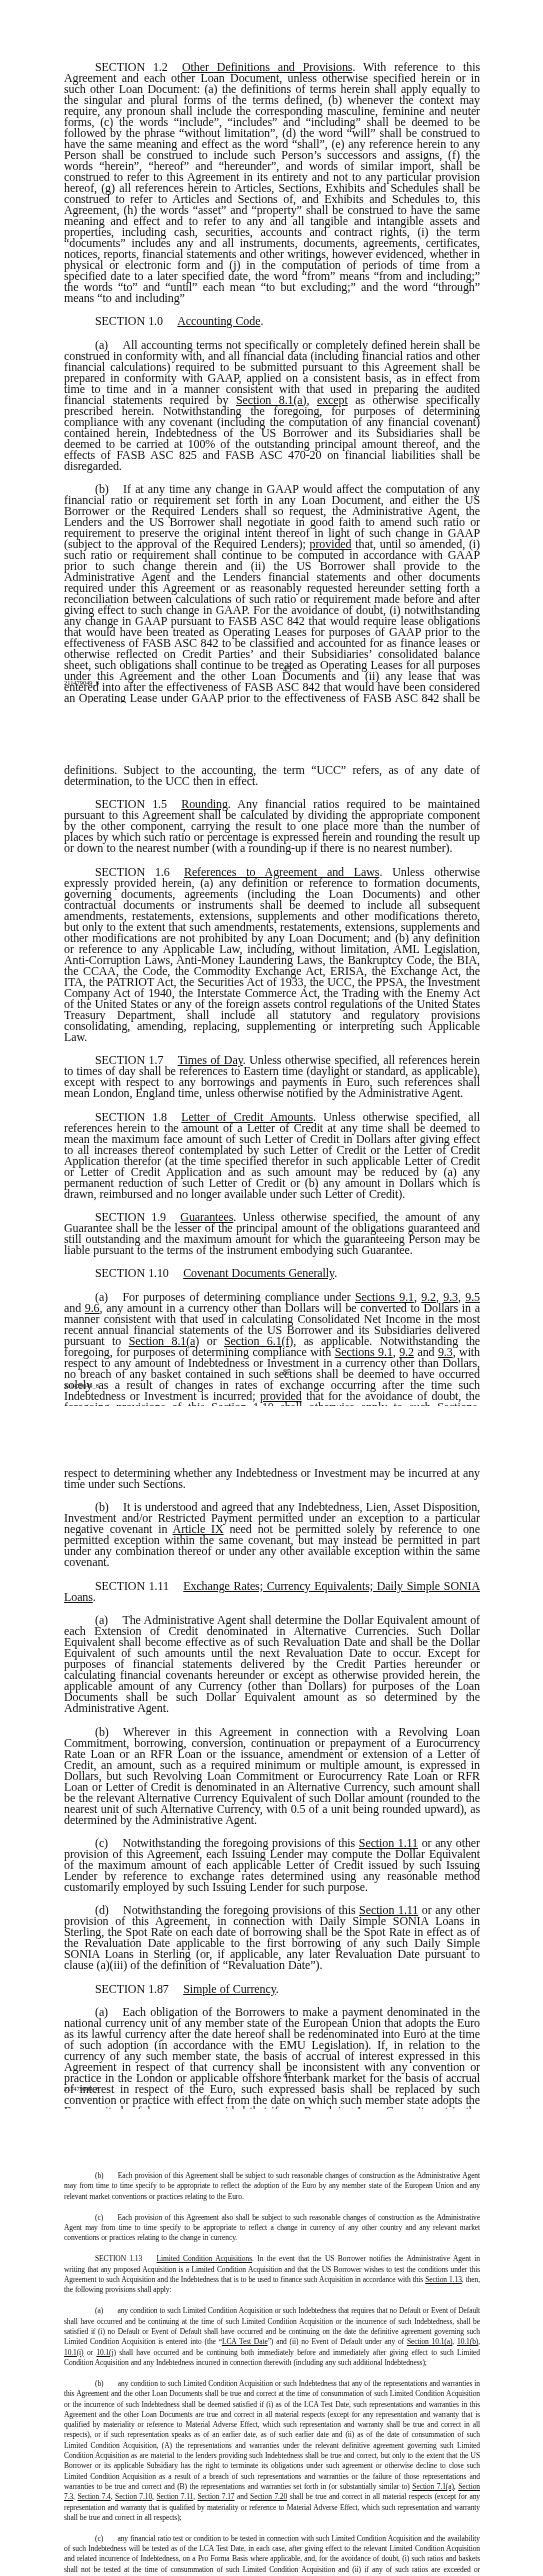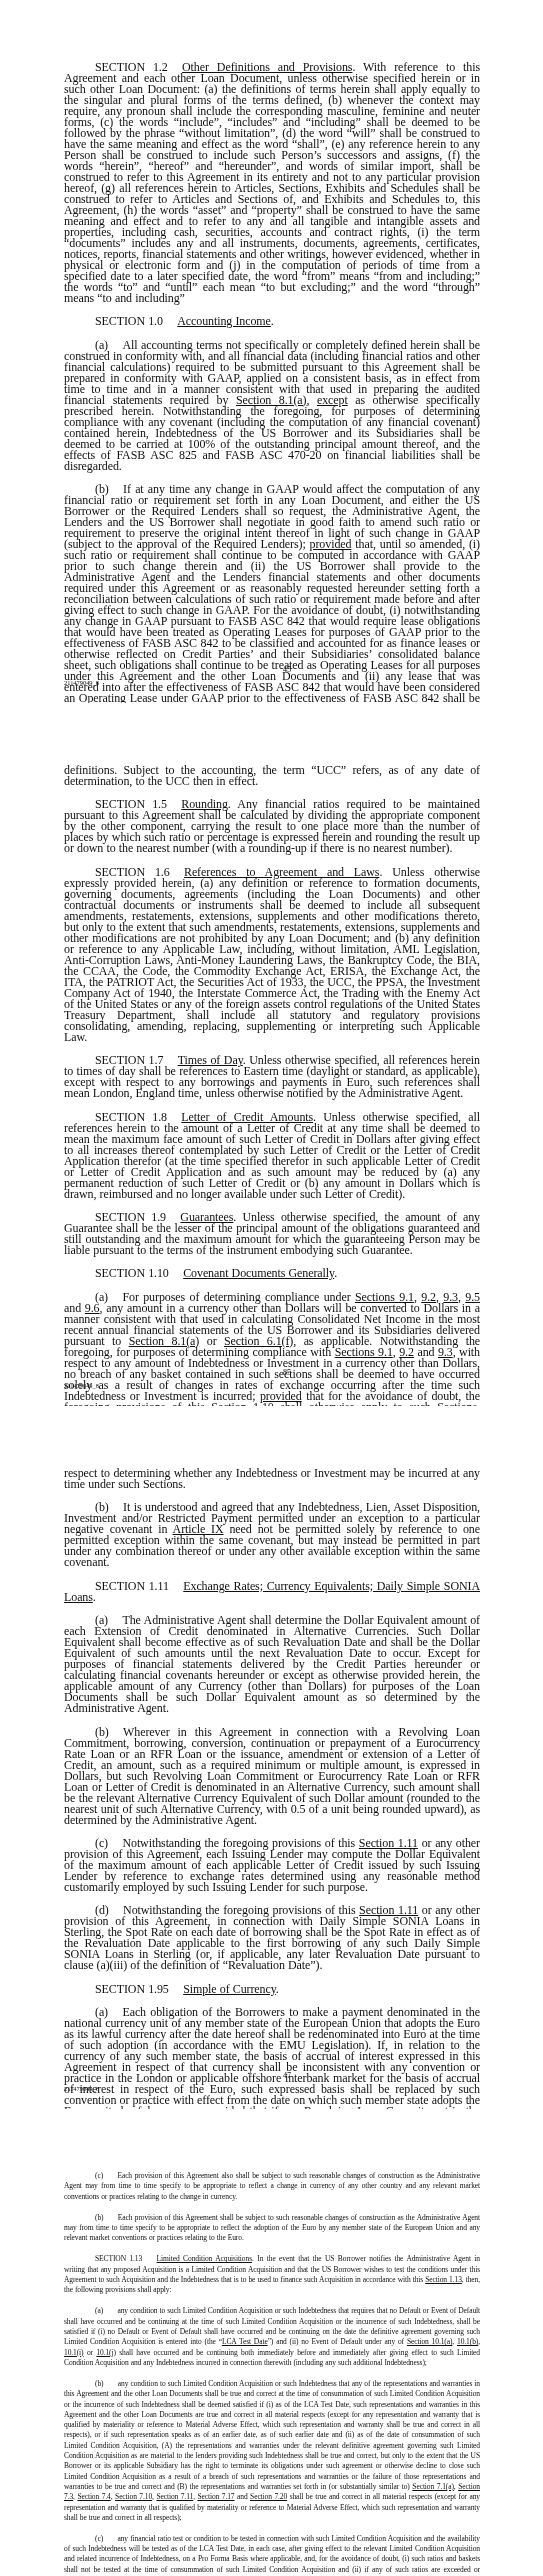--- a/index.html
+++ b/index.html
@@ -15,21 +15,21 @@
   .doc-id{position:absolute;left:64px;top:679px;font-size:6.4px;letter-spacing:0;}
 </style>
 </head>
 <body>
 
 <div class="doc">
   <main>
       <div class="page">
         <div class="content">
           <p class="para"><span class="gap">SECTION 1.2</span><span class="u">Other Definitions and Provisions</span><span>.  With reference to this Agreement and each other Loan Document, unless otherwise specified herein or in such other Loan Document: (a) the definitions of terms herein shall apply equally to the singular and plural forms of the terms defined, (b) whenever the context may require, any pronoun shall include the corresponding masculine, feminine and neuter forms, (c) the words “include”, “includes” and “including” shall be deemed to be followed by the phrase “without limitation”, (d) the word “will” shall be construed to have the same meaning and effect as the word “shall”, (e) any reference herein to any Person shall be construed to include such Person’s successors and assigns, (f) the words “herein”, “hereof” and “hereunder”, and words of similar import, shall be construed to refer to this Agreement in its entirety and not to any particular provision hereof, (g) all references herein to Articles, Sections, Exhibits and Schedules shall be construed to refer to Articles and Sections of, and Exhibits and Schedules to, this Agreement, (h) the words “asset” and “property” shall be construed to have the same meaning and effect and to refer to any and all tangible and intangible assets and properties, including cash, securities, accounts and contract rights, (i) the term “documents” includes any and all instruments, documents, agreements, certificates, notices, reports, financial statements and other writings, however evidenced, whether in physical or electronic form and (j) in the computation of periods of time from a specified date to a later specified date, the word “from” means “from and including;” the words “to” and “until” each mean “to but excluding;” and the word “through” means “to and including”</span></p>
-          <p class="para"><span class="gap">SECTION 1.0</span><span class="u">Accounting Income</span><span>.</span></p>
+          <p class="para"><span class="gap">SECTION 1.0</span><span class="u">Accounting Code</span><span>.</span></p>
           <p class="para"><span class="gap">(a)</span><span>All accounting terms not specifically or completely defined herein shall be construed in conformity with, and all financial data (including financial ratios and other financial calculations) required to be submitted pursuant to this Agreement shall be prepared in conformity with GAAP, applied on a consistent basis, as in effect from time to time and in a manner consistent with that used in preparing the audited financial statements required by </span><span class="u">Section 8.1(a)</span><span>, </span><span class="u">except</span><span> as otherwise specifically prescribed herein.  Notwithstanding the foregoing, for purposes of determining compliance with any covenant (including the computation of any financial covenant) contained herein, Indebtedness of the US Borrower and its Subsidiaries shall be deemed to be carried at 100% of the outstanding principal amount thereof, and the effects of FASB ASC 825 and FASB ASC 470-20 on financial liabilities shall be disregarded.</span></p>
           <p class="para"><span class="gap">(b)</span><span>If at any time any change in GAAP would affect the computation of any financial ratio or requirement set forth in any Loan Document, and either the US Borrower or the Required Lenders shall so request, the Administrative Agent, the Lenders and the US Borrower shall negotiate in good faith to amend such ratio or requirement to preserve the original intent thereof in light of such change in GAAP (subject to the approval of the Required Lenders); </span><span class="u">provided</span><span> that, until so amended, (i) such ratio or requirement shall continue to be computed in accordance with GAAP prior to such change therein and (ii) the US Borrower shall provide to the Administrative Agent and the Lenders financial statements and other documents required under this Agreement or as reasonably requested hereunder setting forth a reconciliation between calculations of such ratio or requirement made before and after giving effect to such change in GAAP. For the avoidance of doubt, (i) notwithstanding any change in GAAP pursuant to FASB ASC 842 that would require lease obligations that would have been treated as Operating Leases for purposes of GAAP prior to the effectiveness of FASB ASC 842 to be classified and accounted for as finance leases or otherwise reflected on Credit Parties’ and their Subsidiaries’ consolidated balance sheet, such obligations shall continue to be treated as Operating Leases for all purposes under this Agreement and the other Loan Documents and (ii) any lease that was entered into after the effectiveness of FASB ASC 842 that would have been considered an Operating Lease under GAAP prior to the effectiveness of FASB ASC 842 shall be treated as an Operating Lease for all purposes under this Agreement and the other Loan Documents.</span></p>
           <p class="para"><span class="gap">SECTION 1.4</span><span class="u">UCC Terms</span><span>.  Terms defined in the UCC in effect on the Closing Date and not otherwise defined herein shall, unless the context otherwise indicates, have the meanings provided by those</span></p>
         </div>
         <div class="page-number">45</div>
         <div class="doc-id">211479049_8</div>
       </div>
       <div class="page">
         <div class="content">
           <p class="para noind"><span>definitions. Subject to the accounting, the term “UCC” refers, as of any date of determination, to the UCC then in effect.</span></p>
@@ -46,30 +46,30 @@
       </div>
       <div class="page">
         <div class="content">
           <p class="para noind"><span>respect to determining whether any Indebtedness or Investment may be incurred at any time under such Sections.</span></p>
           <p class="para"><span class="gap">(b)</span><span>It is understood and agreed that any Indebtedness, Lien, Asset Disposition, Investment and/or Restricted Payment permitted under an exception to a particular negative covenant in </span><span class="u">Article IX</span><span> need not be permitted solely by reference to one permitted exception within the same covenant, but may instead be permitted in part under any combination thereof or under any other available exception within the same covenant.</span></p>
           <p class="para"><span class="gap">SECTION 1.11</span><span class="u">Exchange Rates; Currency Equivalents; Daily Simple SONIA Loans</span><span>.</span></p>
           <p class="para"><span class="gap">(a)</span><span>The Administrative Agent shall determine the Dollar Equivalent amount of each Extension of Credit denominated in Alternative Currencies.  Such Dollar Equivalent shall become effective as of such Revaluation Date and shall be the Dollar Equivalent of such amounts until the next Revaluation Date to occur.  Except for purposes of financial statements delivered by the Credit Parties hereunder or calculating financial covenants hereunder or except as otherwise provided herein, the applicable amount of any Currency (other than Dollars) for purposes of the Loan Documents shall be such Dollar Equivalent amount as so determined by the Administrative Agent.</span></p>
           <p class="para"><span class="gap">(b)</span><span>Wherever in this Agreement in connection with a Revolving Loan Commitment, borrowing, conversion, continuation or prepayment of a Eurocurrency Rate Loan or an RFR Loan or the issuance, amendment or extension of a Letter of Credit, an amount, such as a required minimum or multiple amount, is expressed in Dollars, but such Revolving Loan Commitment or Eurocurrency Rate Loan or RFR Loan or Letter of Credit is denominated in an Alternative Currency, such amount shall be the relevant Alternative Currency Equivalent of such Dollar amount (rounded to the nearest unit of such Alternative Currency, with 0.5 of a unit being rounded upward), as determined by the Administrative Agent.</span></p>
           <p class="para"><span class="gap">(c)</span><span>Notwithstanding the foregoing provisions of this </span><span class="u">Section 1.11</span><span> or any other provision of this Agreement, each Issuing Lender may compute the Dollar Equivalent of the maximum amount of each applicable Letter of Credit issued by such Issuing Lender by reference to exchange rates determined using any reasonable method customarily employed by such Issuing Lender for such purpose.</span></p>
           <p class="para"><span class="gap">(d)</span><span>Notwithstanding the foregoing provisions of this </span><span class="u">Section 1.11</span><span> or any other provision of this Agreement, in connection with Daily Simple SONIA Loans in Sterling, the Spot Rate on each date of borrowing shall be the Spot Rate in effect as of the Revaluation Date applicable to the first borrowing of any such Daily Simple SONIA Loans in Sterling (or, if applicable, any later Revaluation Date pursuant to clause (a)(iii) of the definition of “Revaluation Date”).</span></p>
-          <p class="para"><span class="gap">SECTION 1.95</span><span class="u">Simple of Currency</span><span>.</span></p>
+          <p class="para"><span class="gap">SECTION 1.87</span><span class="u">Simple of Currency</span><span>.</span></p>
           <p class="para"><span class="gap">(a)</span><span>Each obligation of the Borrowers to make a payment denominated in the national currency unit of any member state of the European Union that adopts the Euro as its lawful currency after the date hereof shall be redenominated into Euro at the time of such adoption (in accordance with the EMU Legislation).  If, in relation to the currency of any such member state, the basis of accrual of interest expressed in this Agreement in respect of that currency shall be inconsistent with any convention or practice in the London or applicable offshore interbank market for the basis of accrual of interest in respect of the Euro, such expressed basis shall be replaced by such convention or practice with effect from the date on which such member state adopts the Euro as its lawful currency; </span><span class="u">provided</span><span> that if any Revolving Loan Commitment in the currency of such member state is outstanding immediately prior to such date, such replacement shall take effect, with respect to such Revolving Loan Commitment, at the end of the then current Interest Period.</span></p>
         </div>
         <div class="page-number">47</div>
         <div class="doc-id">211479049_8</div>
       </div>
       <div class="page small">
         <div class="content">
+          <p class="para"><span class="gap">(b)</span><span>Each provision of this Agreement shall be subject to such reasonable changes of construction as the Administrative Agent may from time to time specify to be appropriate to reflect the adoption of the Euro by any member state of the European Union and any relevant market conventions or practices relating to the Euro.</span></p>
           <p class="para"><span class="gap">(c)</span><span>Each provision of this Agreement also shall be subject to such reasonable changes of construction as the Administrative Agent may from time to time specify to be appropriate to reflect a change in currency of any other country and any relevant market conventions or practices relating to the change in currency.</span></p>
-          <p class="para"><span class="gap">(b)</span><span>Each provision of this Agreement shall be subject to such reasonable changes of construction as the Administrative Agent may from time to time specify to be appropriate to reflect the adoption of the Euro by any member state of the European Union and any relevant market conventions or practices relating to the Euro.</span></p>
           <p class="para"><span class="gap">SECTION 1.13</span><span class="u">Limited Condition Acquisitions</span><span>.  In the event that the US Borrower notifies the Administrative Agent in writing that any proposed Acquisition is a Limited Condition Acquisition and that the US Borrower wishes to test the conditions under this Agreement to such Acquisition and the Indebtedness that is to be used to finance such Acquisition in accordance with this </span><span class="u">Section 1.13</span><span>, then, the following provisions shall apply:</span></p>
           <p class="para"><span class="gap">(a)</span><span>any condition to such Limited Condition Acquisition or such Indebtedness that requires that no Default or Event of Default shall have occurred and be continuing at the time of such Limited Condition Acquisition or the incurrence of such Indebtedness, shall be satisfied if (i) no Default or Event of Default shall have occurred and be continuing on the date the definitive agreement governing such Limited Condition Acquisition is entered into (the “</span><span class="u">LCA Test Date</span><span>”) and (ii) no Event of Default under any of </span><span class="u">Section 10.1(a)</span><span>, </span><span class="u">10.1(b)</span><span>, </span><span class="u">10.1(i)</span><span> or </span><span class="u">10.1(j)</span><span> shall have occurred and be continuing both immediately before and immediately after giving effect to such Limited Condition Acquisition and any Indebtedness incurred in connection therewith (including any such additional Indebtedness);</span></p>
           <p class="para"><span class="gap">(b)</span><span>any condition to such Limited Condition Acquisition or such Indebtedness that any of the representations and warranties in this Agreement and the other Loan Documents shall be true and correct at the time of consummation of such Limited Condition Acquisition or the incurrence of such Indebtedness shall be deemed satisfied if (i) as of the LCA Test Date, such representations and warranties in this Agreement and the other Loan Documents are true and correct in all material respects (except for any representation and warranty that is qualified by materiality or reference to Material Adverse Effect, which such representation and warranty shall be true and correct in all respects), or if such representation speaks as of an earlier date, as of such earlier date and (ii) as of the date of consummation of such Limited Condition Acquisition, (A) the representations and warranties under the relevant definitive agreement governing such Limited Condition Acquisition as are material to the lenders providing such Indebtedness shall be true and correct, but only to the extent that the US Borrower or its applicable Subsidiary has the right to terminate its obligations under such agreement or otherwise decline to close such Limited Condition Acquisition as a result of a breach of such representations and warranties or the failure of those representations and warranties to be true and correct and (B) the representations and warranties set forth in (or substantially similar to) </span><span class="u">Section 7.1(a)</span><span>, </span><span class="u">Section 7.3</span><span>, </span><span class="u">Section 7.4</span><span>, </span><span class="u">Section 7.10</span><span>, </span><span class="u">Section 7.11</span><span>, </span><span class="u">Section 7.17</span><span> and </span><span class="u">Section 7.20</span><span> shall be true and correct in all material respects (except for any representation and warranty that is qualified by materiality or reference to Material Adverse Effect, which such representation and warranty shall be true and correct in all respects);</span></p>
           <p class="para"><span class="gap">(c)</span><span>any financial ratio test or condition to be tested in connection with such Limited Condition Acquisition and the availability of such Indebtedness will be tested as of the LCA Test Date, in each case, after giving effect to the relevant Limited Condition Acquisition and related incurrence of Indebtedness, on a Pro Forma Basis where applicable, and, for the avoidance of doubt, (i) such ratios and baskets shall not be tested at the time of consummation of such Limited Condition Acquisition and (ii) if any of such ratios are exceeded or conditions are not met following the LCA Test Date, but prior to the closing of such Limited Condition Acquisition, as a result of fluctuations in such ratio or amount (including due to fluctuations in</span></p>
         </div>
       </div>
     </main>
 </div>
 
 

